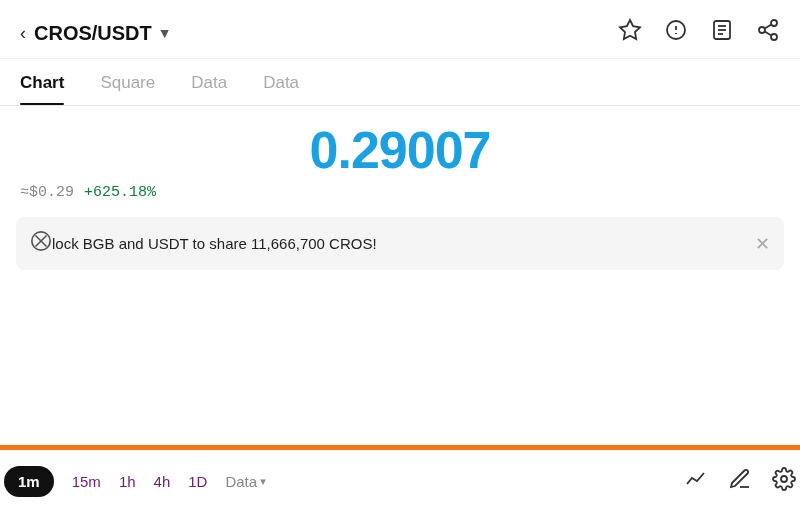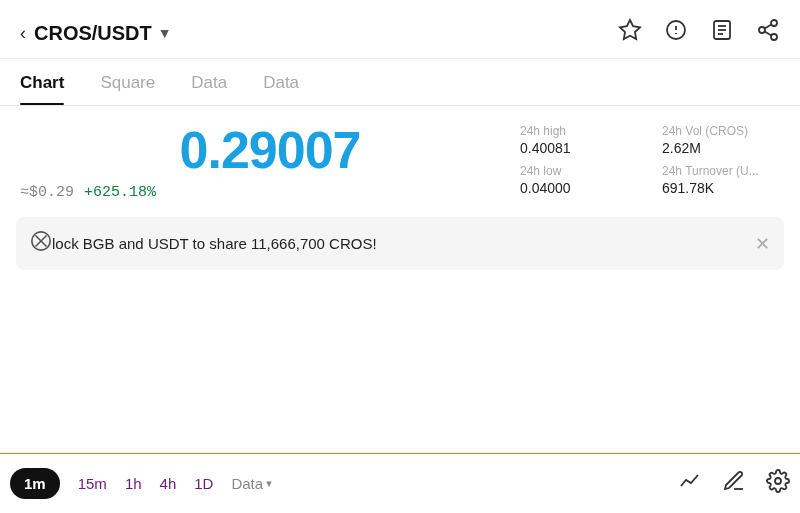--- a/index.html
+++ b/index.html
@@ -157,25 +157,25 @@
       color: #aaa;
       cursor: pointer;
     }
 
     
     .bottom-toolbar {
       position: absolute;
       bottom: 0;
       left: 0;
       right: 0;
-      height: 60px;
-      border-top: 1px solid #f97316;
-      display: flex;
-      align-items: center;
-      padding: 0 10px;
+      height: 68px;
+      border-top: 5px solid #f97316;
+      display: flex;
+      align-items: center;
+      padding: 0 4px;
       gap: 18px;
     }
     .time-btn {
       border-radius: 20px;
       padding: 7px 14px;
       font-size: 15px;
       font-weight: 600;
       background: #f0f0f0;
       color: #111;
       border: none;
@@ -261,38 +261,20 @@
   <div class="tab">Data</div>
   <div class="tab">Data</div>
 </div>
 
 <div class="price-section">
   <div class="price-left">
     <div class="price-value">0.29007</div>
     <div class="price-sub">
       <span class="price-usd">≈$0.29</span>
       <span class="price-change">+625.18%</span>
-    </div>
-  </div>
-  <div class="price-stats">
-    <div class="stat-item">
-      <div class="stat-label">24h high</div>
-      <div class="stat-value">0.40081</div>
-    </div>
-    <div class="stat-item">
-      <div class="stat-label">24h Vol (CROS)</div>
-      <div class="stat-value">2.62M</div>
-    </div>
-    <div class="stat-item">
-      <div class="stat-label">24h low</div>
-      <div class="stat-value">0.04000</div>
-    </div>
-    <div class="stat-item">
-      <div class="stat-label">24h Turnover (U...</div>
-      <div class="stat-value">691.78K</div>
     </div>
   </div>
 </div>
 
 <div class="banner">
   <span class="banner-icon">
     <svg width="22" height="22" viewBox="0 0 24 24" fill="none" stroke="#555" stroke-width="1.8">
       <line x1="18" y1="6" x2="6" y2="18"></line>
         <line x1="6" y1="6" x2="18" y2="18"></line>
       <circle cx="12" cy="12" r="10"></circle>

